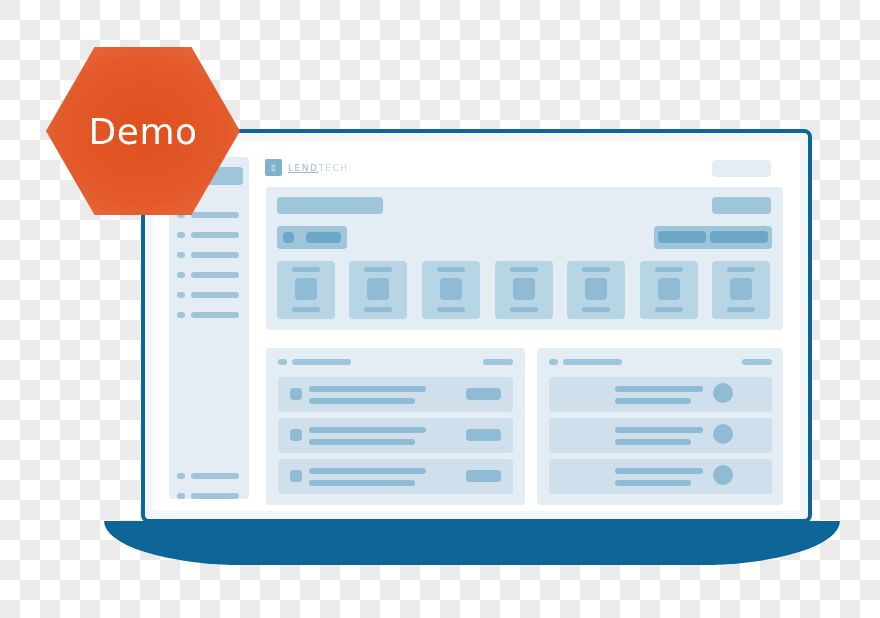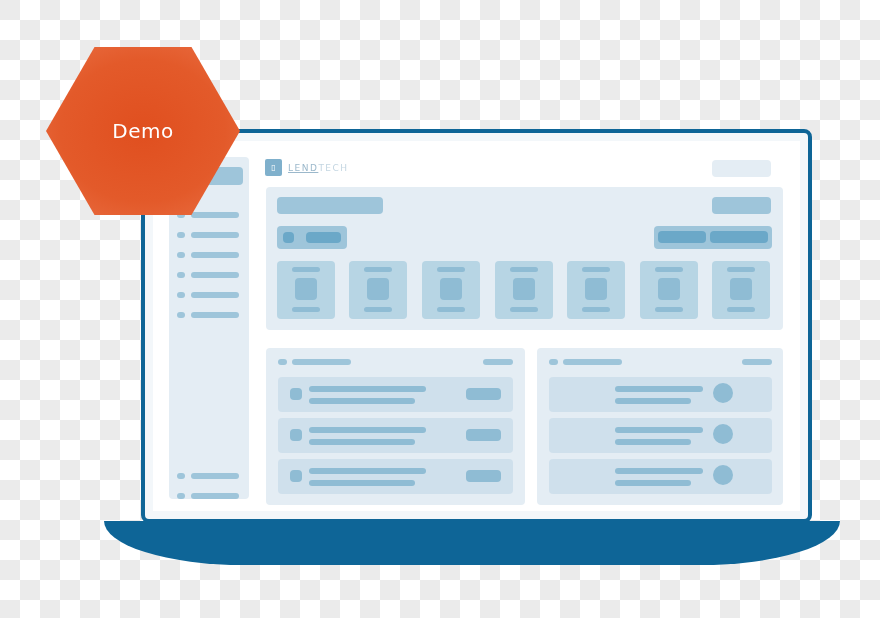--- a/index.html
+++ b/index.html
@@ -17,21 +17,21 @@
   .pill{position:absolute;border-radius:4px;background:#9ec5da;}
   .pill.dark{background:#6ba8c8;}
   .pill.mid{background:#8fbcd4;}
   .card{position:absolute;background:#e4edf4;border-radius:4px;}
   .tile{position:absolute;width:58px;height:58px;background:#b7d5e4;border-radius:4px;}
   .row{position:absolute;background:#cfe0ec;border-radius:4px;}
   .hex{left:46px;top:47px;width:194px;height:168px;
     clip-path:polygon(25% 0,75% 0,100% 50%,75% 100%,25% 100%,0 50%);
     background:radial-gradient(ellipse at center,#e04f1f 0%,#e35a2a 60%,#ea7045 100%);
     display:flex;align-items:center;justify-content:center;}
-  .hex span{color:#fff;font-family:"DejaVu Sans",sans-serif;font-size:20px;letter-spacing:0.5px;}
+  .hex span{color:#fff;font-family:"DejaVu Sans",sans-serif;font-size:36px;letter-spacing:0.5px;}
   .logo-box{width:17px;height:17px;background:#7fb0cc;border-radius:2px;color:#fff;font-size:8px;display:flex;align-items:center;justify-content:center;}
   .brand{font-size:9px;letter-spacing:1.5px;}
   .brand .a{color:#9bb8cb;text-decoration:underline;}
   .brand .b{color:#c4d6e2;}
   .circ{position:absolute;width:20px;height:20px;border-radius:50%;background:#8fbcd4;}
 </style>
 </head>
 <body>
 
 <div class="abs laptop-screen">

